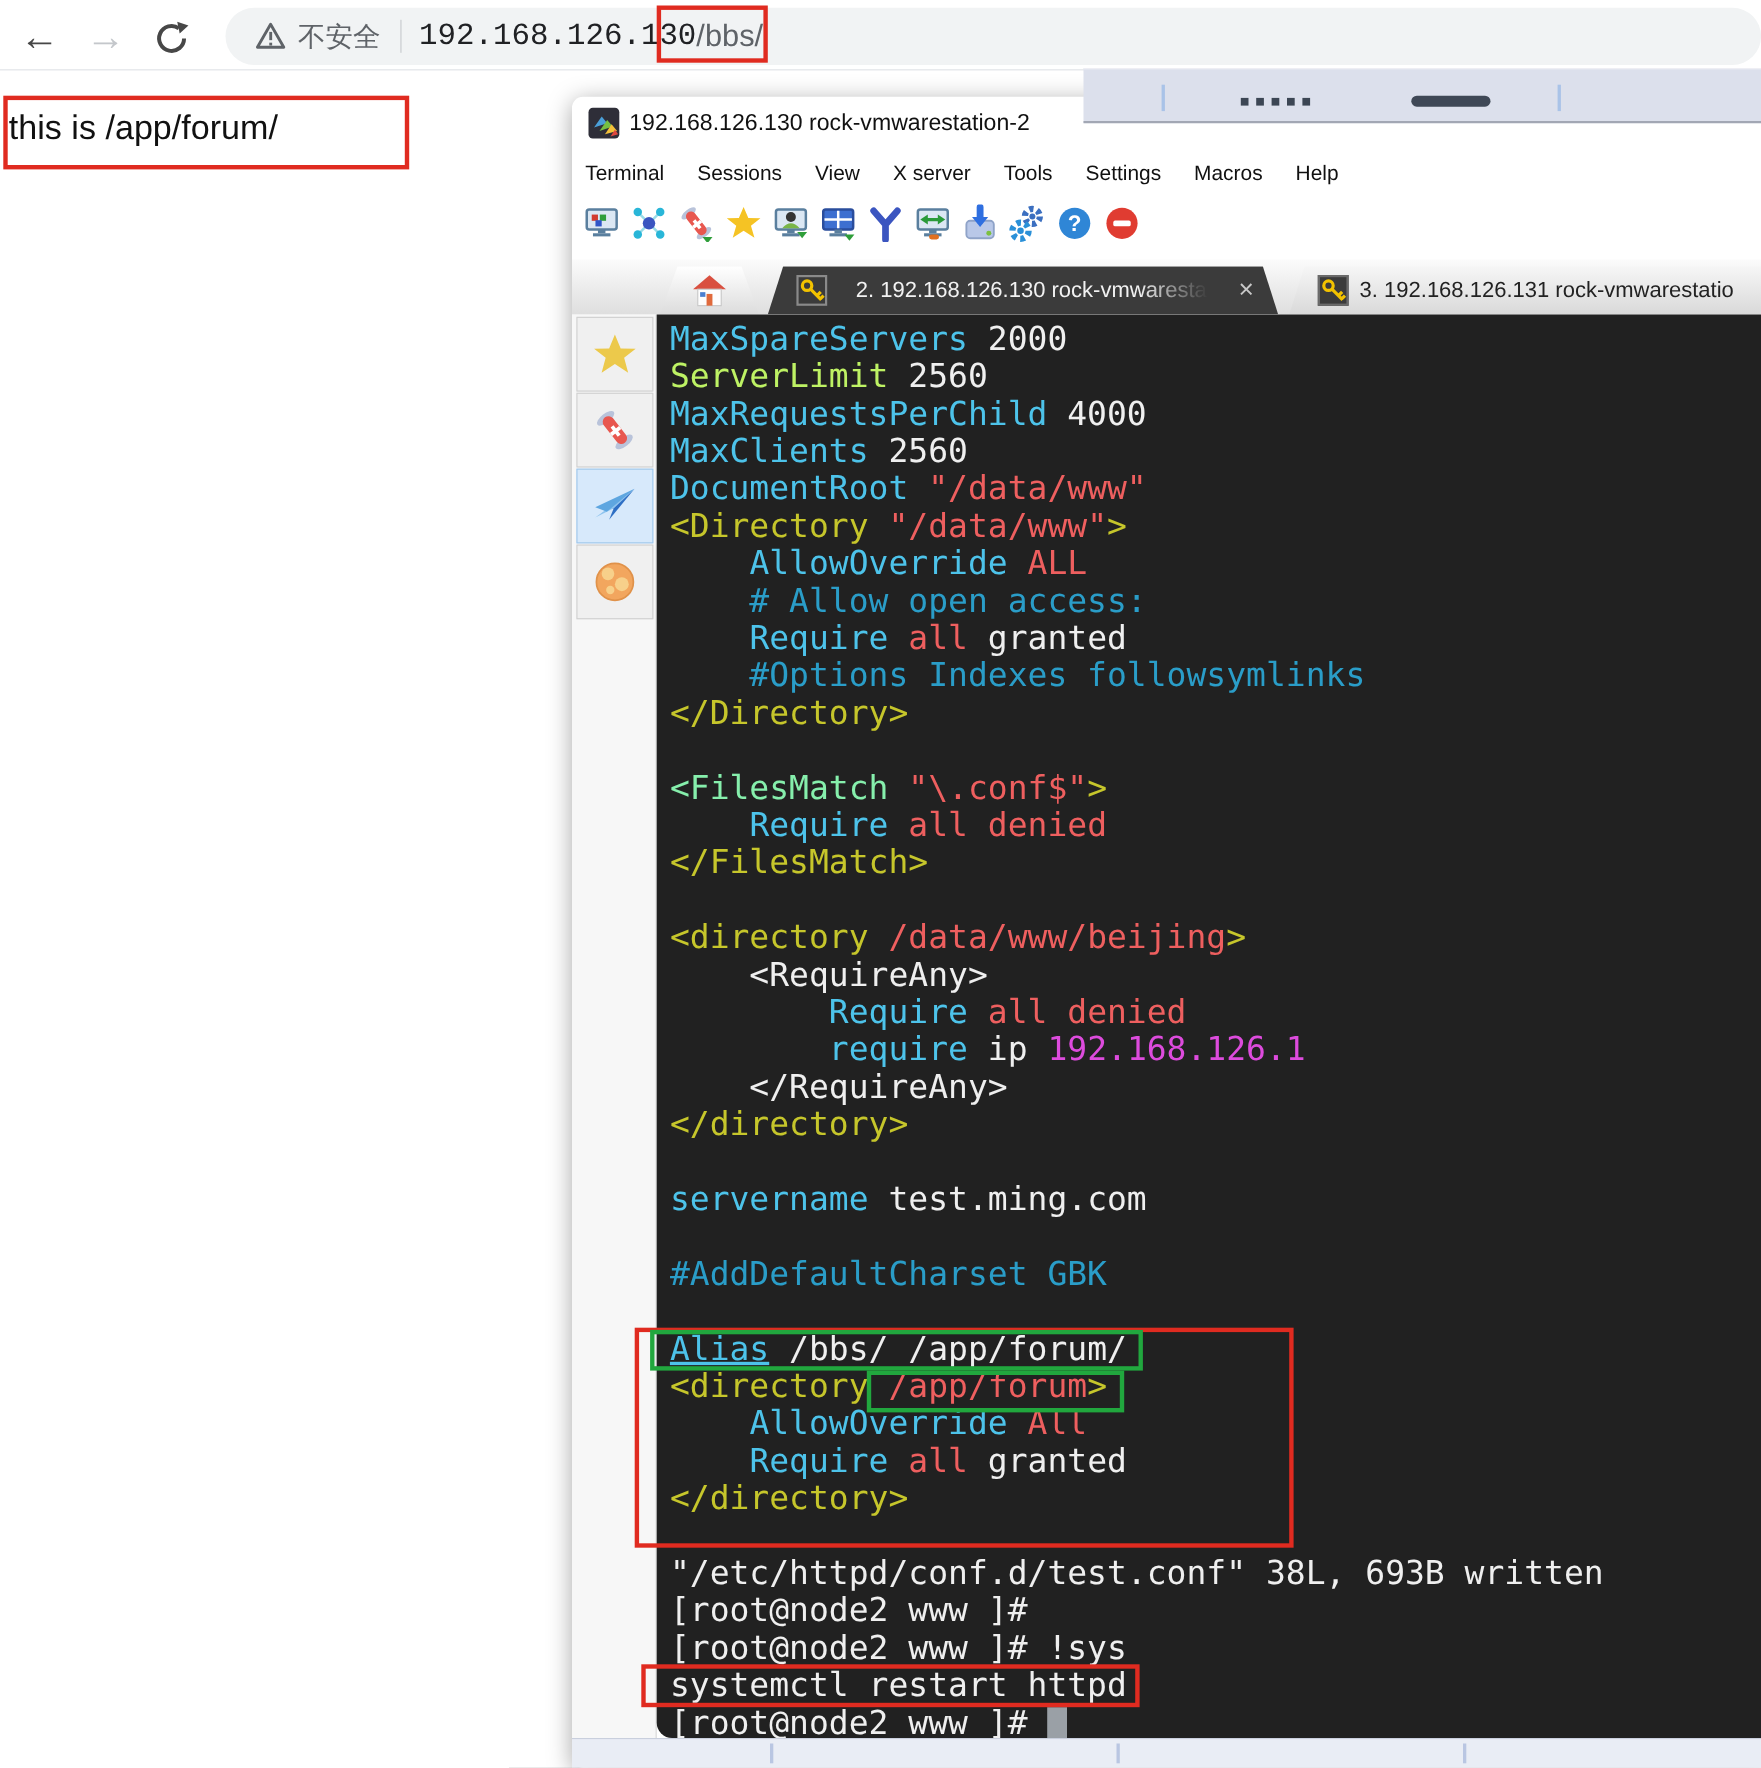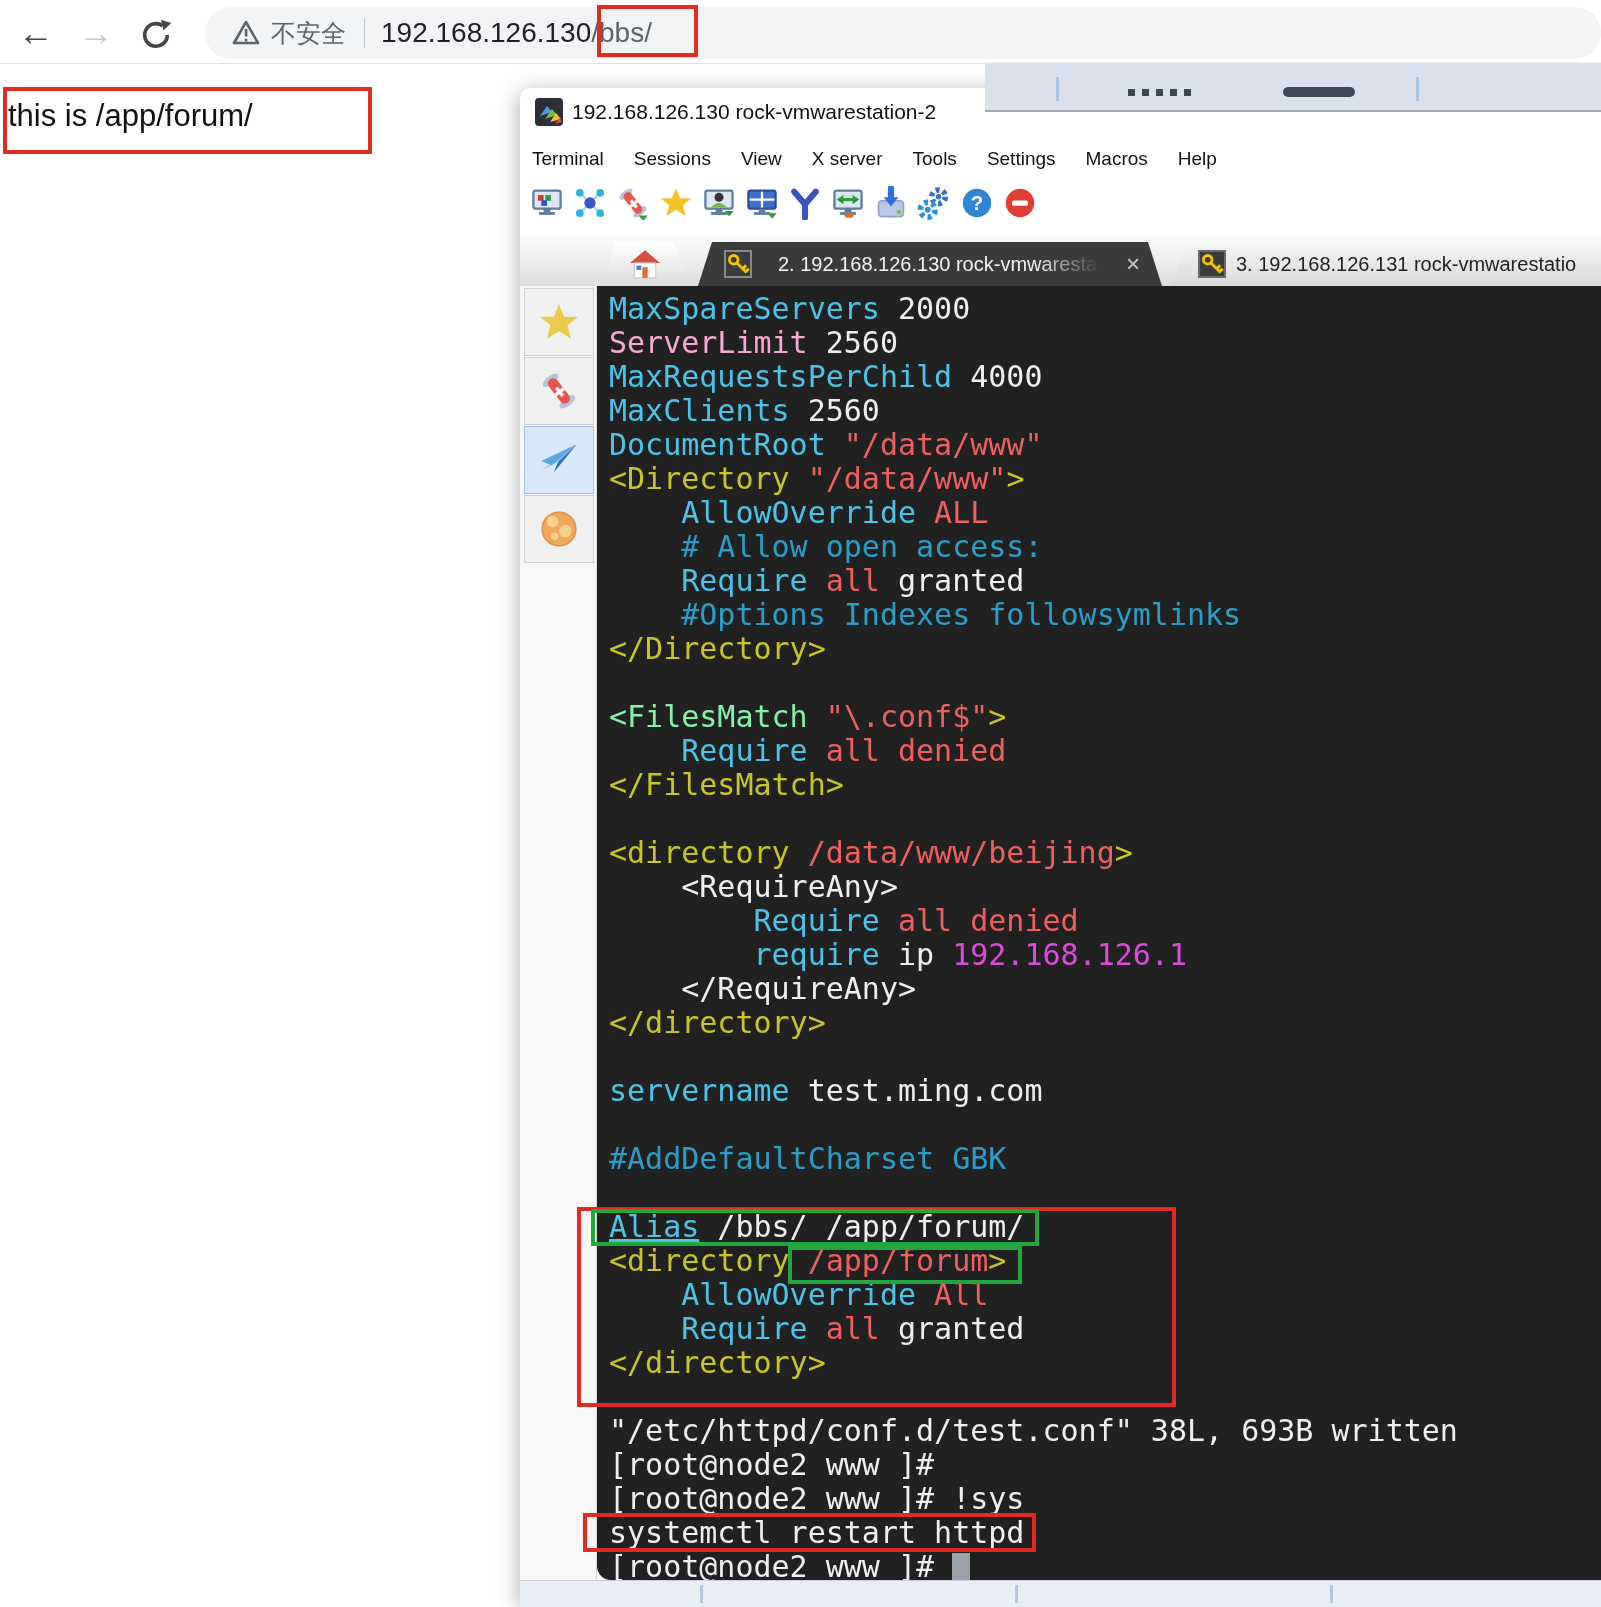--- a/index.html
+++ b/index.html
@@ -6,21 +6,21 @@
   html,body { background:#ffffff; }
   body { font-family:"Liberation Sans", sans-serif; width:1601px; height:1607px; position:relative; overflow:hidden; }
 
   
   .chrome { position:absolute; left:0; top:0; width:1601px; height:64px; background:#fff; border-bottom:1px solid #dfe1e5; z-index:1; }
   .navbtn { position:absolute; top:14px; width:40px; height:40px; font-size:36px; line-height:38px; text-align:center; color:#474747; cursor:pointer; }
   .navbtn.disabled { color:#c4c7cb; }
   .omnibox { position:absolute; left:205px; top:7px; width:1396px; height:52px; background:#f1f3f4; border-radius:26px; display:flex; align-items:center; padding-left:26px; z-index:1; }
   .warn-txt { color:#5f6368; font-size:25px; margin-left:10px; }
   .omni-divider { width:1px; height:30px; background:#c6c9cc; margin:0 16px 0 18px; }
-  .url-host { color:#202124; font-size:28px; }
+  .url-host { color:#202124; font-size:28px;font-family:Liberation Mono, monospace; }
   .url-path { color:#5f6368; font-size:28px; }
   .page-text { position:absolute; left:8px; top:98px; font-size:31px; color:#111; z-index:1; }
 
   
   .band { position:absolute; left:985px; top:62px; width:616px; height:50px; background:#dce0ec; border-bottom:2px solid #a2a7b4; border-top:1px solid #f0f1f5; z-index:3; }
   .band .tick { position:absolute; top:14px; width:3px; height:24px; background:#a9c3e8; }
   .band .dot { position:absolute; top:26px; width:7px; height:7px; background:#3c4654; }
   .band .dash { position:absolute; left:298px; top:24px; width:72px; height:10px; border-radius:5px; background:#3f4856; }
 
   
@@ -294,21 +294,21 @@
           <circle cx="20" cy="20" r="16" fill="#f2a65e" stroke="#e0924a" stroke-width="1.5"></circle>
           <circle cx="14" cy="13" r="5.5" fill="#f7d08a"></circle>
           <circle cx="26" cy="22" r="6" fill="#f7d08a"></circle>
           <circle cx="16" cy="27" r="3.6" fill="#f7d08a"></circle>
         </svg>
       </div>
     </div>
 
   <div class="term">
       <div class="tline"><span style="color: rgb(77, 195, 234);">MaxSpareServers</span><span style="color: rgb(239, 239, 239);"> 2000</span></div>
-      <div class="tline"><span style="color: #f9a8d4;">ServerLimit</span><span style="color: rgb(239, 239, 239);"> 2560</span></div>
+      <div class="tline"><span style="color: #bef264;">ServerLimit</span><span style="color: rgb(239, 239, 239);"> 2560</span></div>
       <div class="tline"><span style="color: rgb(77, 195, 234);">MaxRequestsPerChild</span><span style="color: rgb(239, 239, 239);"> 4000</span></div>
       <div class="tline"><span style="color: rgb(77, 195, 234);">MaxClients</span><span style="color: rgb(239, 239, 239);"> 2560</span></div>
       <div class="tline"><span style="color: rgb(77, 195, 234);">DocumentRoot</span><span style="color: rgb(238, 95, 95);"> "/data/www"</span></div>
       <div class="tline"><span style="color: rgb(198, 198, 43);">&lt;Directory</span><span style="color: rgb(238, 95, 95);"> "/data/www"</span><span style="color: rgb(198, 198, 43);">&gt;</span></div>
       <div class="tline"><span style="color: rgb(239, 239, 239);">    </span><span style="color: rgb(77, 195, 234);">AllowOverride</span><span style="color: rgb(238, 95, 95);"> ALL</span></div>
       <div class="tline"><span style="color: rgb(42, 157, 200);">    # Allow open access:</span></div>
       <div class="tline"><span style="color: rgb(239, 239, 239);">    </span><span style="color: rgb(77, 195, 234);">Require</span><span style="color: rgb(238, 95, 95);"> all</span><span style="color: rgb(239, 239, 239);"> granted</span></div>
       <div class="tline"><span style="color: rgb(42, 157, 200);">    #Options Indexes followsymlinks</span></div>
       <div class="tline"><span style="color: rgb(198, 198, 43);">&lt;/Directory&gt;</span></div>
       <div class="tline"></div>

